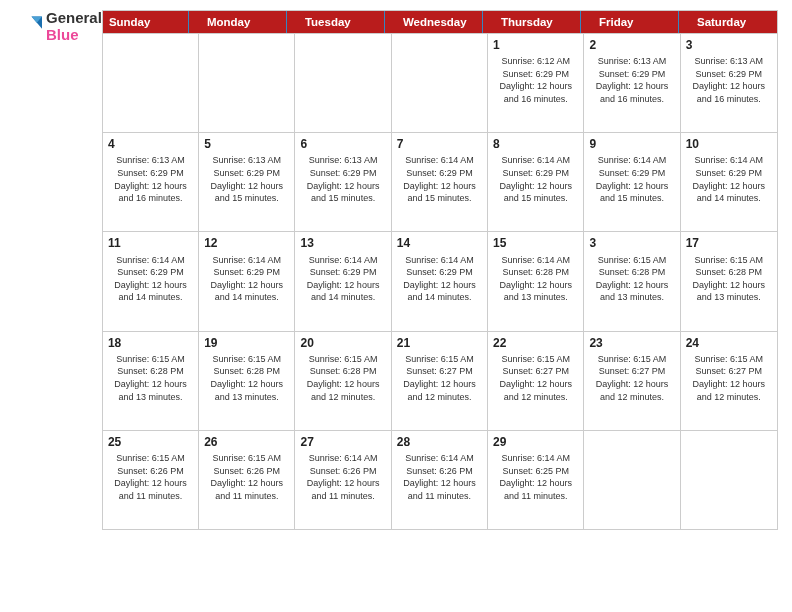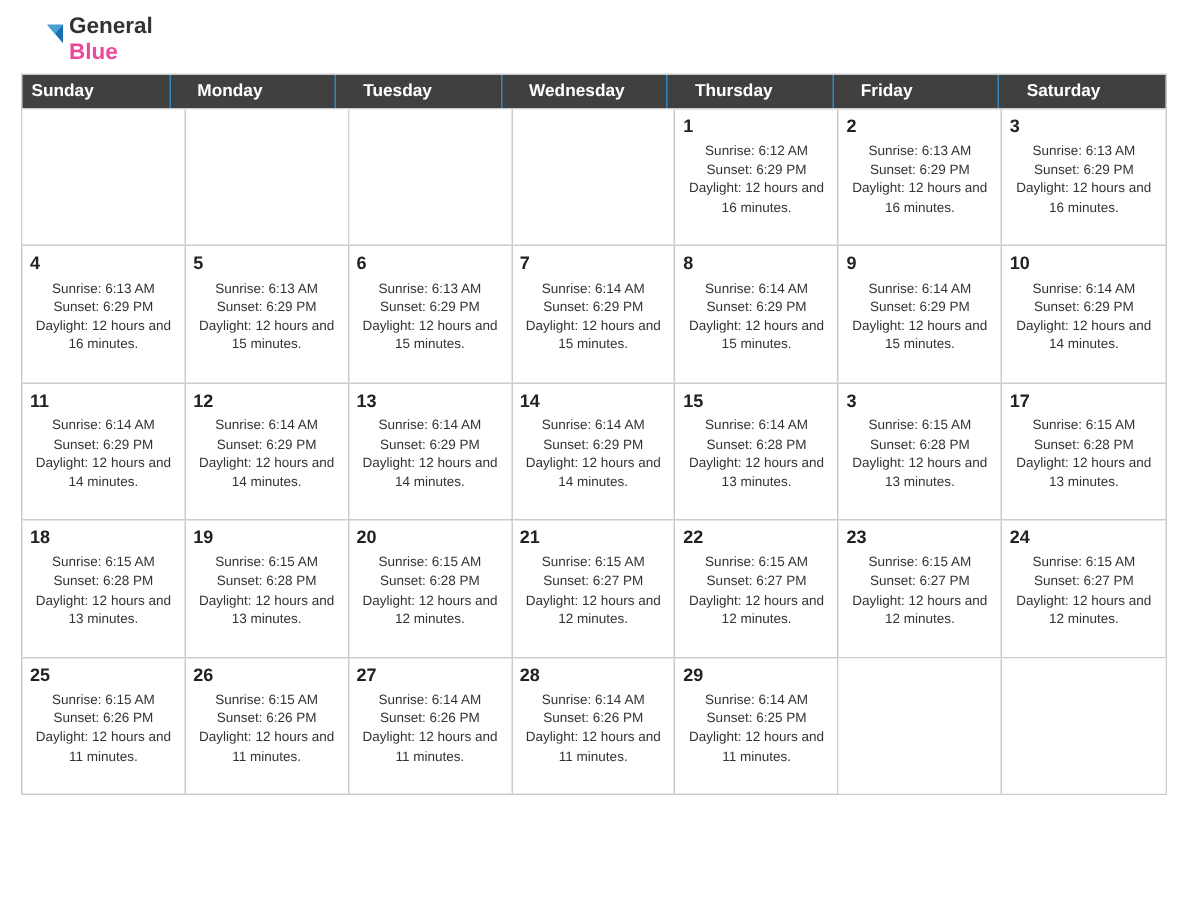--- a/index.html
+++ b/index.html
@@ -8,21 +8,20 @@
       height: 612px;
       background: #fff;
       font-family: Arial, sans-serif;
       font-size: 11px;
       overflow: hidden;
     }
     .page {
       width: 792px;
       height: 540px;
       display: flex;
-      flex-direction: column;
       padding: 10px 14px 10px 14px;
     }
     .header {
       display: flex;
       justify-content: space-between;
       align-items: flex-start;
       margin-bottom: 6px;
     }
     .logo {
       display: flex;
@@ -63,21 +62,21 @@
     }
     .calendar {
       flex: 1;
       display: flex;
       flex-direction: column;
       border: 1px solid #ccc;
     }
     .cal-header-row {
       display: grid;
       grid-template-columns: repeat(7, 1fr);
-      background: #404040;
+      background: #b91c1c;
       gap: 12px;
     }
     .cal-header-cell {
       color: #fff;
       font-weight: bold;
       font-size: 11.5px;
       padding: 5px 6px;
       text-align: left;
       border-right: 1px solid #3585c0;
     }

